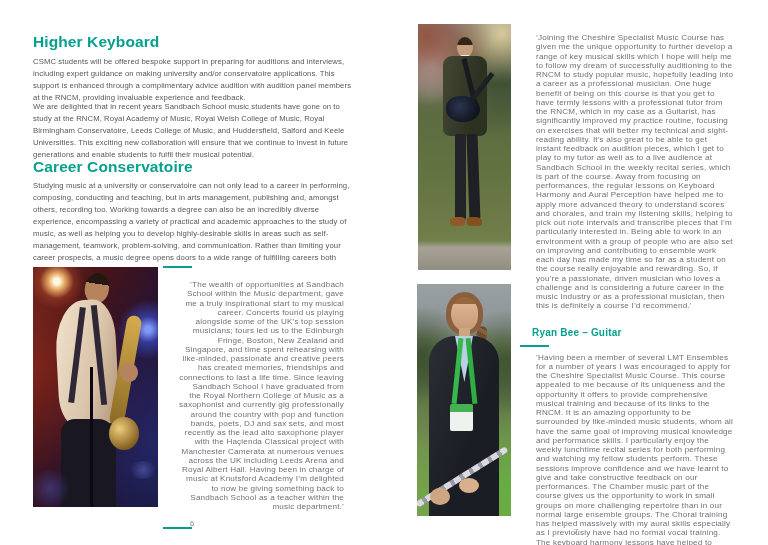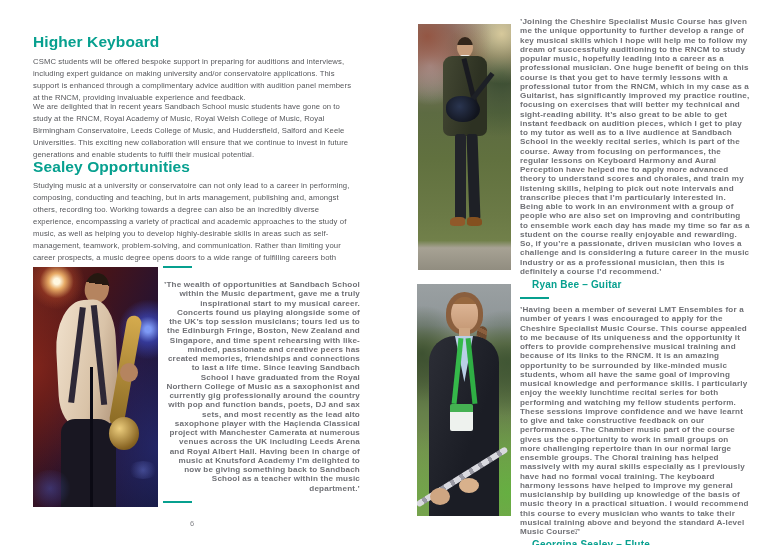--- a/index.html
+++ b/index.html
@@ -11,21 +11,21 @@
   .section-heading{
     position:absolute;left:33px;width:330px;margin:0;
     font-size:15.5px;font-weight:bold;color:#07a08f;line-height:1.1;
     letter-spacing:.1px;
   }
   .body-para{
     position:absolute;left:33px;width:324px;margin:0;
     font-size:7.7px;line-height:12px;color:#56575b;letter-spacing:.1px;
   }
   .quote{
-    margin:0;font-size:8.1px;line-height:9.25px;color:#707176;letter-spacing:.18px;font-weight:bold;
+    margin:16px;font-size:8.1px;line-height:9.25px;color:#707176;letter-spacing:.18px;
   }
   .author{
     margin:3px 0 0 0;font-size:10px;font-weight:bold;color:#07a08f;letter-spacing:.2px;padding-left:12px;
   }
   .rule{width:29px;height:2px;background:#07a08f;}
   .page-number{
     position:absolute;width:384px;text-align:center;
     font-size:7.5px;color:#86878b;
   }
   
@@ -129,21 +129,21 @@
 <div>
 
   <section>
 
     <h1 class="section-heading" style="top:33px;">Higher Keyboard</h1>
 
     <p class="body-para" style="top:56px;">CSMC students will be offered bespoke support in preparing for auditions and interviews, including expert guidance on making university and/or conservatoire applications. This support is enhanced through a complimentary advice audition with audition panel members at the RNCM, providing invaluable experience and feedback.</p>
 
     <p class="body-para" style="top:101px;">We are delighted that in recent years Sandbach School music students have gone on to study at the RNCM, Royal Academy of Music, Royal Welsh College of Music, Royal Birmingham Conservatoire, Leeds College of Music, and Huddersfield, Salford and Keele Universities. This exciting new collaboration will ensure that we continue to invest in future generations and enable students to fulfil their musical potential.</p>
 
-    <h1 class="section-heading" style="top:158px;">Sealey Opportunities</h1>
+    <h1 class="section-heading" style="top:158px;">Career Conservatoire</h1>
 
     <p class="body-para" style="top:180px;">Studying music at a university or conservatoire can not only lead to a career in performing, composing, conducting and teaching, but in arts management, publishing and, amongst others, recording too. Working towards a degree can also be an incredibly diverse experience, encompassing a variety of practical and academic approaches to the study of music, as well as helping you to develop highly-desirable skills in areas such as self-management, teamwork, problem-solving, and communication. Rather than limiting your career prospects, a music degree opens doors to a wide range of fulfilling careers both within and outside the arts:</p>
 
     <figure class="photo photo-sax">
       <div class="sax-head"></div>
       <div class="sax-shirt"></div>
       <div class="sax-strap-left"></div>
       <div class="sax-strap-right"></div>
       <div class="sax-pants"></div>
       <div class="sax-mic-stand"></div>

